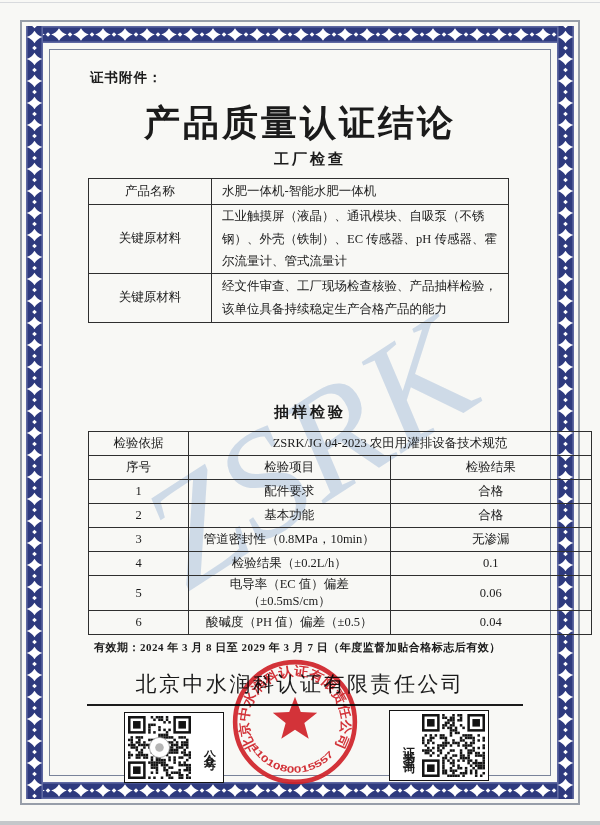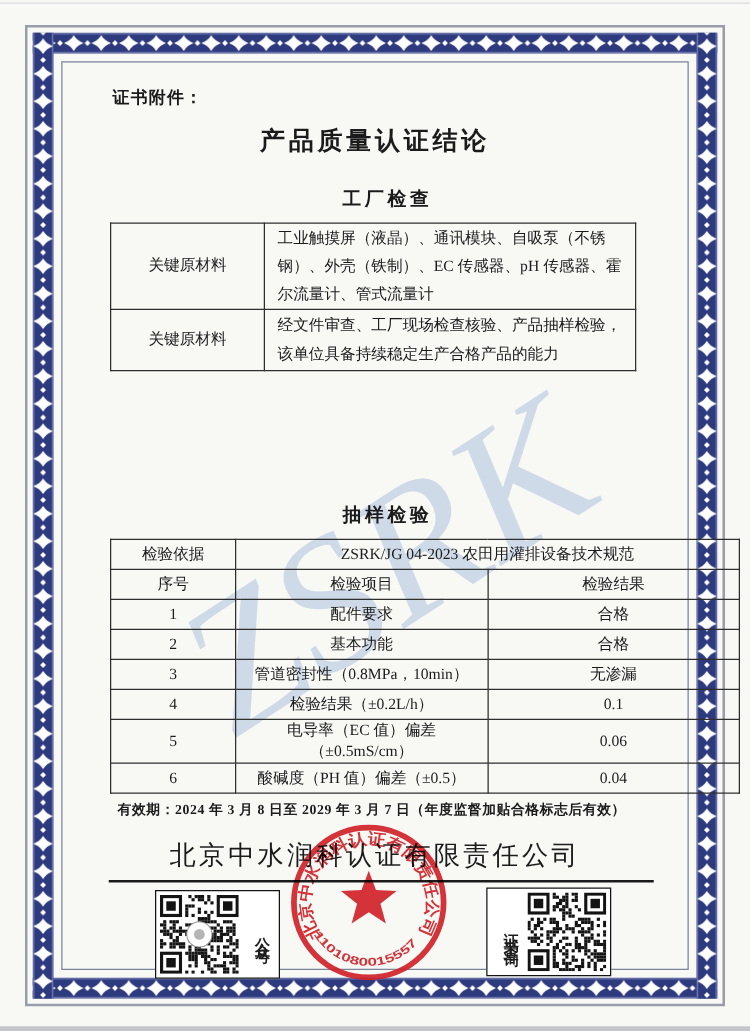--- a/index.html
+++ b/index.html
@@ -34,21 +34,21 @@
     color:rgba(148,176,212,.42);transform:rotate(-33deg);
     letter-spacing:2px;z-index:1;pointer-events:none;user-select:none;
   }
 
   .content{position:absolute;inset:0;z-index:2;}
 
   .attach{position:absolute;left:90px;top:69px;font-size:13.5px;font-weight:bold;letter-spacing:1px;}
   .title{
     position:absolute;left:0;right:0;top:99px;text-align:center;
     font-family:"Liberation Sans","DejaVu Sans",sans-serif;
-    font-size:20px;font-weight:bold;letter-spacing:3px;
+    font-size:36px;font-weight:bold;letter-spacing:3px;
   }
   .section-title{position:absolute;left:0;right:0;text-align:center;font-size:15px;font-weight:bold;letter-spacing:3px;padding-left:20px;}
   .st-factory{top:150px;}
   .st-sampling{top:403px;}
 
   table{border-collapse:collapse;table-layout:fixed;background:transparent;}
   td,th{border:1px solid #2f2f2f;font-size:12.5px;font-weight:normal;padding:0 6px;background:transparent;}
   .tbl1{position:absolute;left:88px;top:178px;width:421px;}
   .tbl1 td.lbl{width:110px;text-align:center;}
   .tbl1 td.val{text-align:left;padding-left:10px;line-height:1.8;}
@@ -128,20 +128,24 @@
   <div class="watermark">ZSRK</div>
 
   <div class="content">
     <div class="attach">证书附件：</div>
     <div class="title">产品质量认证结论</div>
 
     <div class="section-title st-factory">工厂检查</div>
 
     <table class="tbl1">
       <tbody>
+          <tr class="r1">
+        <td class="lbl">产品名称</td>
+        <td class="val">水肥一体机-智能水肥一体机</td>
+      </tr>
       <tr class="r2">
         <td class="lbl">关键原材料</td>
         <td class="val">工业触摸屏（液晶）、通讯模块、自吸泵（不锈钢）、外壳（铁制）、EC 传感器、pH 传感器、霍尔流量计、管式流量计</td>
       </tr>
       <tr class="r2">
         <td class="lbl">关键原材料</td>
         <td class="val">经文件审查、工厂现场检查核验、产品抽样检验，该单位具备持续稳定生产合格产品的能力</td>
       </tr>
     </tbody>
       </table>

